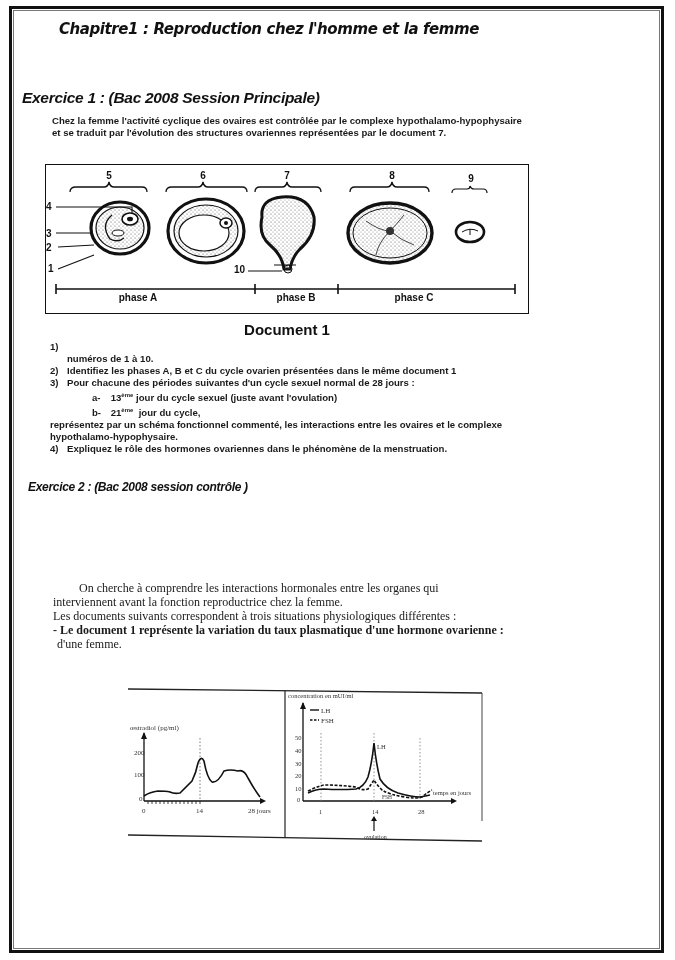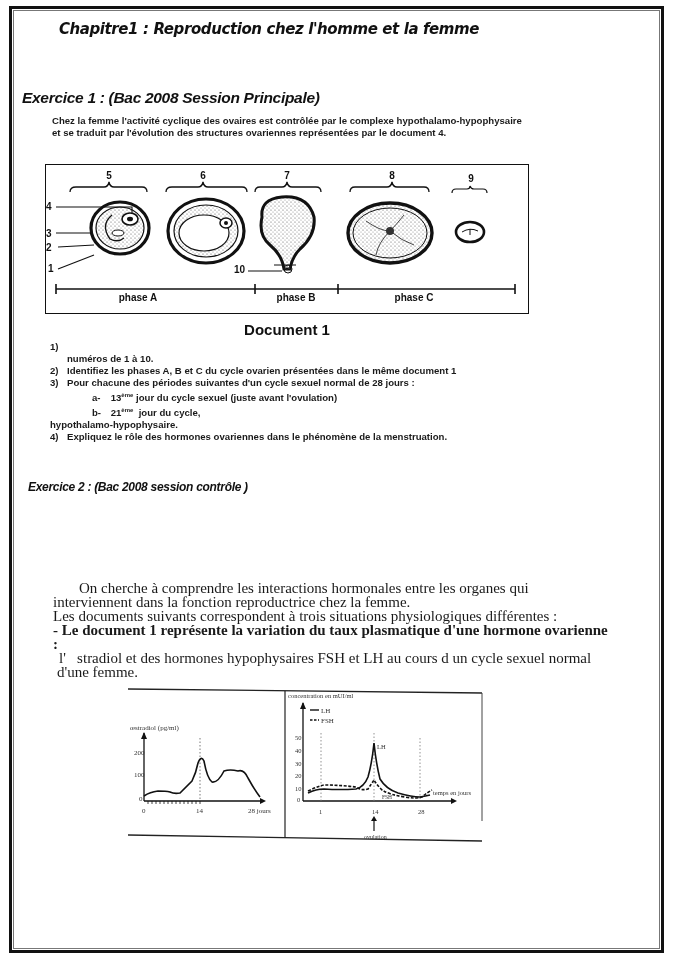--- a/index.html
+++ b/index.html
@@ -11,37 +11,37 @@
   .ex-title { font-family: "Liberation Sans", sans-serif; font-style: italic; font-weight: bold; font-size: 15.5px; letter-spacing: -0.3px; }
   .intro { left: 52px; top: 115px; width: 560px; font-size: 9.6px; line-height: 12px; font-weight: 600; color: #1a1a1a; }
   .doc1-box { left: 45px; top: 164px; width: 484px; height: 150px; border: 1.5px solid #111; box-sizing: border-box; }
   .doc1-caption { left: 45px; top: 321px; width: 484px; text-align: center; font-size: 15px; font-weight: bold; }
   .q-list { left: 50px; top: 341px; width: 510px; font-size: 9.6px; line-height: 12px; font-weight: 600; color: #1a1a1a; }
   .q-list .row { display: flex; }
   .q-list .num { width: 17px; flex: none; }
   .q-list .sub { padding-left: 42px; }
   .q-list .sub .lbl { display: inline-block; width: 16px; }
   sup { font-size: 6px; }
-  .para2 { left: 53px; top: 581px; width: 560px; font-family: "Liberation Serif", serif; font-size: 15px; line-height: 14px; color: #1a1a1a; }
+  .para2 { left: 53px; top: 581px; width: 560px; font-family: "Liberation Serif", serif; font-size: 12px; line-height: 14px; color: #1a1a1a; }
   .para2 p { margin: 0; }
   .chart-svg { position: absolute; }
 </style>
 </head>
 <body>
 
 <div class="frame-outer"></div>
 <div class="frame-inner"></div>
 
 <div class="abs chapter-title">Chapitre1 : Reproduction chez l'homme et la femme</div>
 
 <div class="abs ex-title" style="left:22px; top:89px;text-align:right;">Exercice 1 : (Bac 2008 Session Principale)</div>
 
 <div class="abs intro">
   <div>Chez la femme l'activité cyclique des ovaires est contrôlée par le complexe hypothalamo-hypophysaire</div>
-  <div>et se traduit par l'évolution des structures ovariennes représentées par le document 4.</div>
+  <div>et se traduit par l'évolution des structures ovariennes représentées par le document 7.</div>
 </div>
 
 <div class="abs doc1-box">
   <svg width="484" height="150" viewBox="0 0 484 150" style="position:absolute;left:0;top:0;">
     <defs>
       <pattern id="dots" width="4" height="4" patternUnits="userSpaceOnUse">
         <circle cx="1" cy="1" r="0.6" fill="#555"></circle>
         <circle cx="3" cy="3" r="0.5" fill="#777"></circle>
       </pattern>
     </defs>
@@ -145,35 +145,35 @@
     <span>Pour chacune des périodes suivantes d'un cycle sexuel normal de 28 jours :</span>
   </div>
   <div class="sub">
     <span class="lbl">a-</span>
     <span>13</span><sup>ème</sup><span> jour du cycle sexuel (juste avant l'ovulation)</span>
   </div>
   <div class="sub">
     <span class="lbl">b-</span>
     <span>21</span><sup>ème</sup><span style="white-space:pre;text-align:right;">  jour du cycle,</span>
   </div>
+  <div>représentez par un schéma fonctionnel commenté, les interactions entre les ovaires et le complexe</div>
   <div>hypothalamo-hypophysaire.</div>
   <div class="row">
     <span class="num">4)</span>
     <span>Expliquez le rôle des hormones ovariennes dans le phénomène de la menstruation.</span>
   </div>
 </div>
 
 <div class="abs ex-title" style="left:28px; top:480px; font-size:12px;">Exercice 2 : (Bac 2008 session  contrôle )</div>
 
 <div class="abs para2">
   <p style="text-indent:26px;">On cherche à comprendre les interactions hormonales entre les organes qui</p>
-  <p>interviennent dans la fonction reproductrice chez la femme.</p>
+  <p>interviennent avant la fonction reproductrice chez la femme.</p>
   <p>Les documents suivants correspondent à trois situations physiologiques différentes :</p>
   <p style="font-weight:bold;">- Le document 1 représente la variation du taux plasmatique d'une hormone ovarienne :</p>
-  <p style="padding-left:6px; white-space:pre;">l'   stradiol et des hormones hypophysaires FSH et LH au cours d un cycle sexuel normal</p>
   <p style="padding-left:4px;">d'une femme.</p>
 </div>
 
 <svg class="chart-svg" style="left:120px; top:683px;" width="370" height="160" viewBox="0 0 370 160">
 
   <line x1="8" y1="6" x2="362" y2="10" stroke="#222" stroke-width="1.3"></line>
   <line x1="8" y1="152" x2="362" y2="158" stroke="#222" stroke-width="1.3"></line>
   <line x1="165" y1="8" x2="165" y2="155" stroke="#222" stroke-width="1.2"></line>
   <line x1="362" y1="10" x2="362" y2="138" stroke="#444" stroke-width="1"></line>
 

